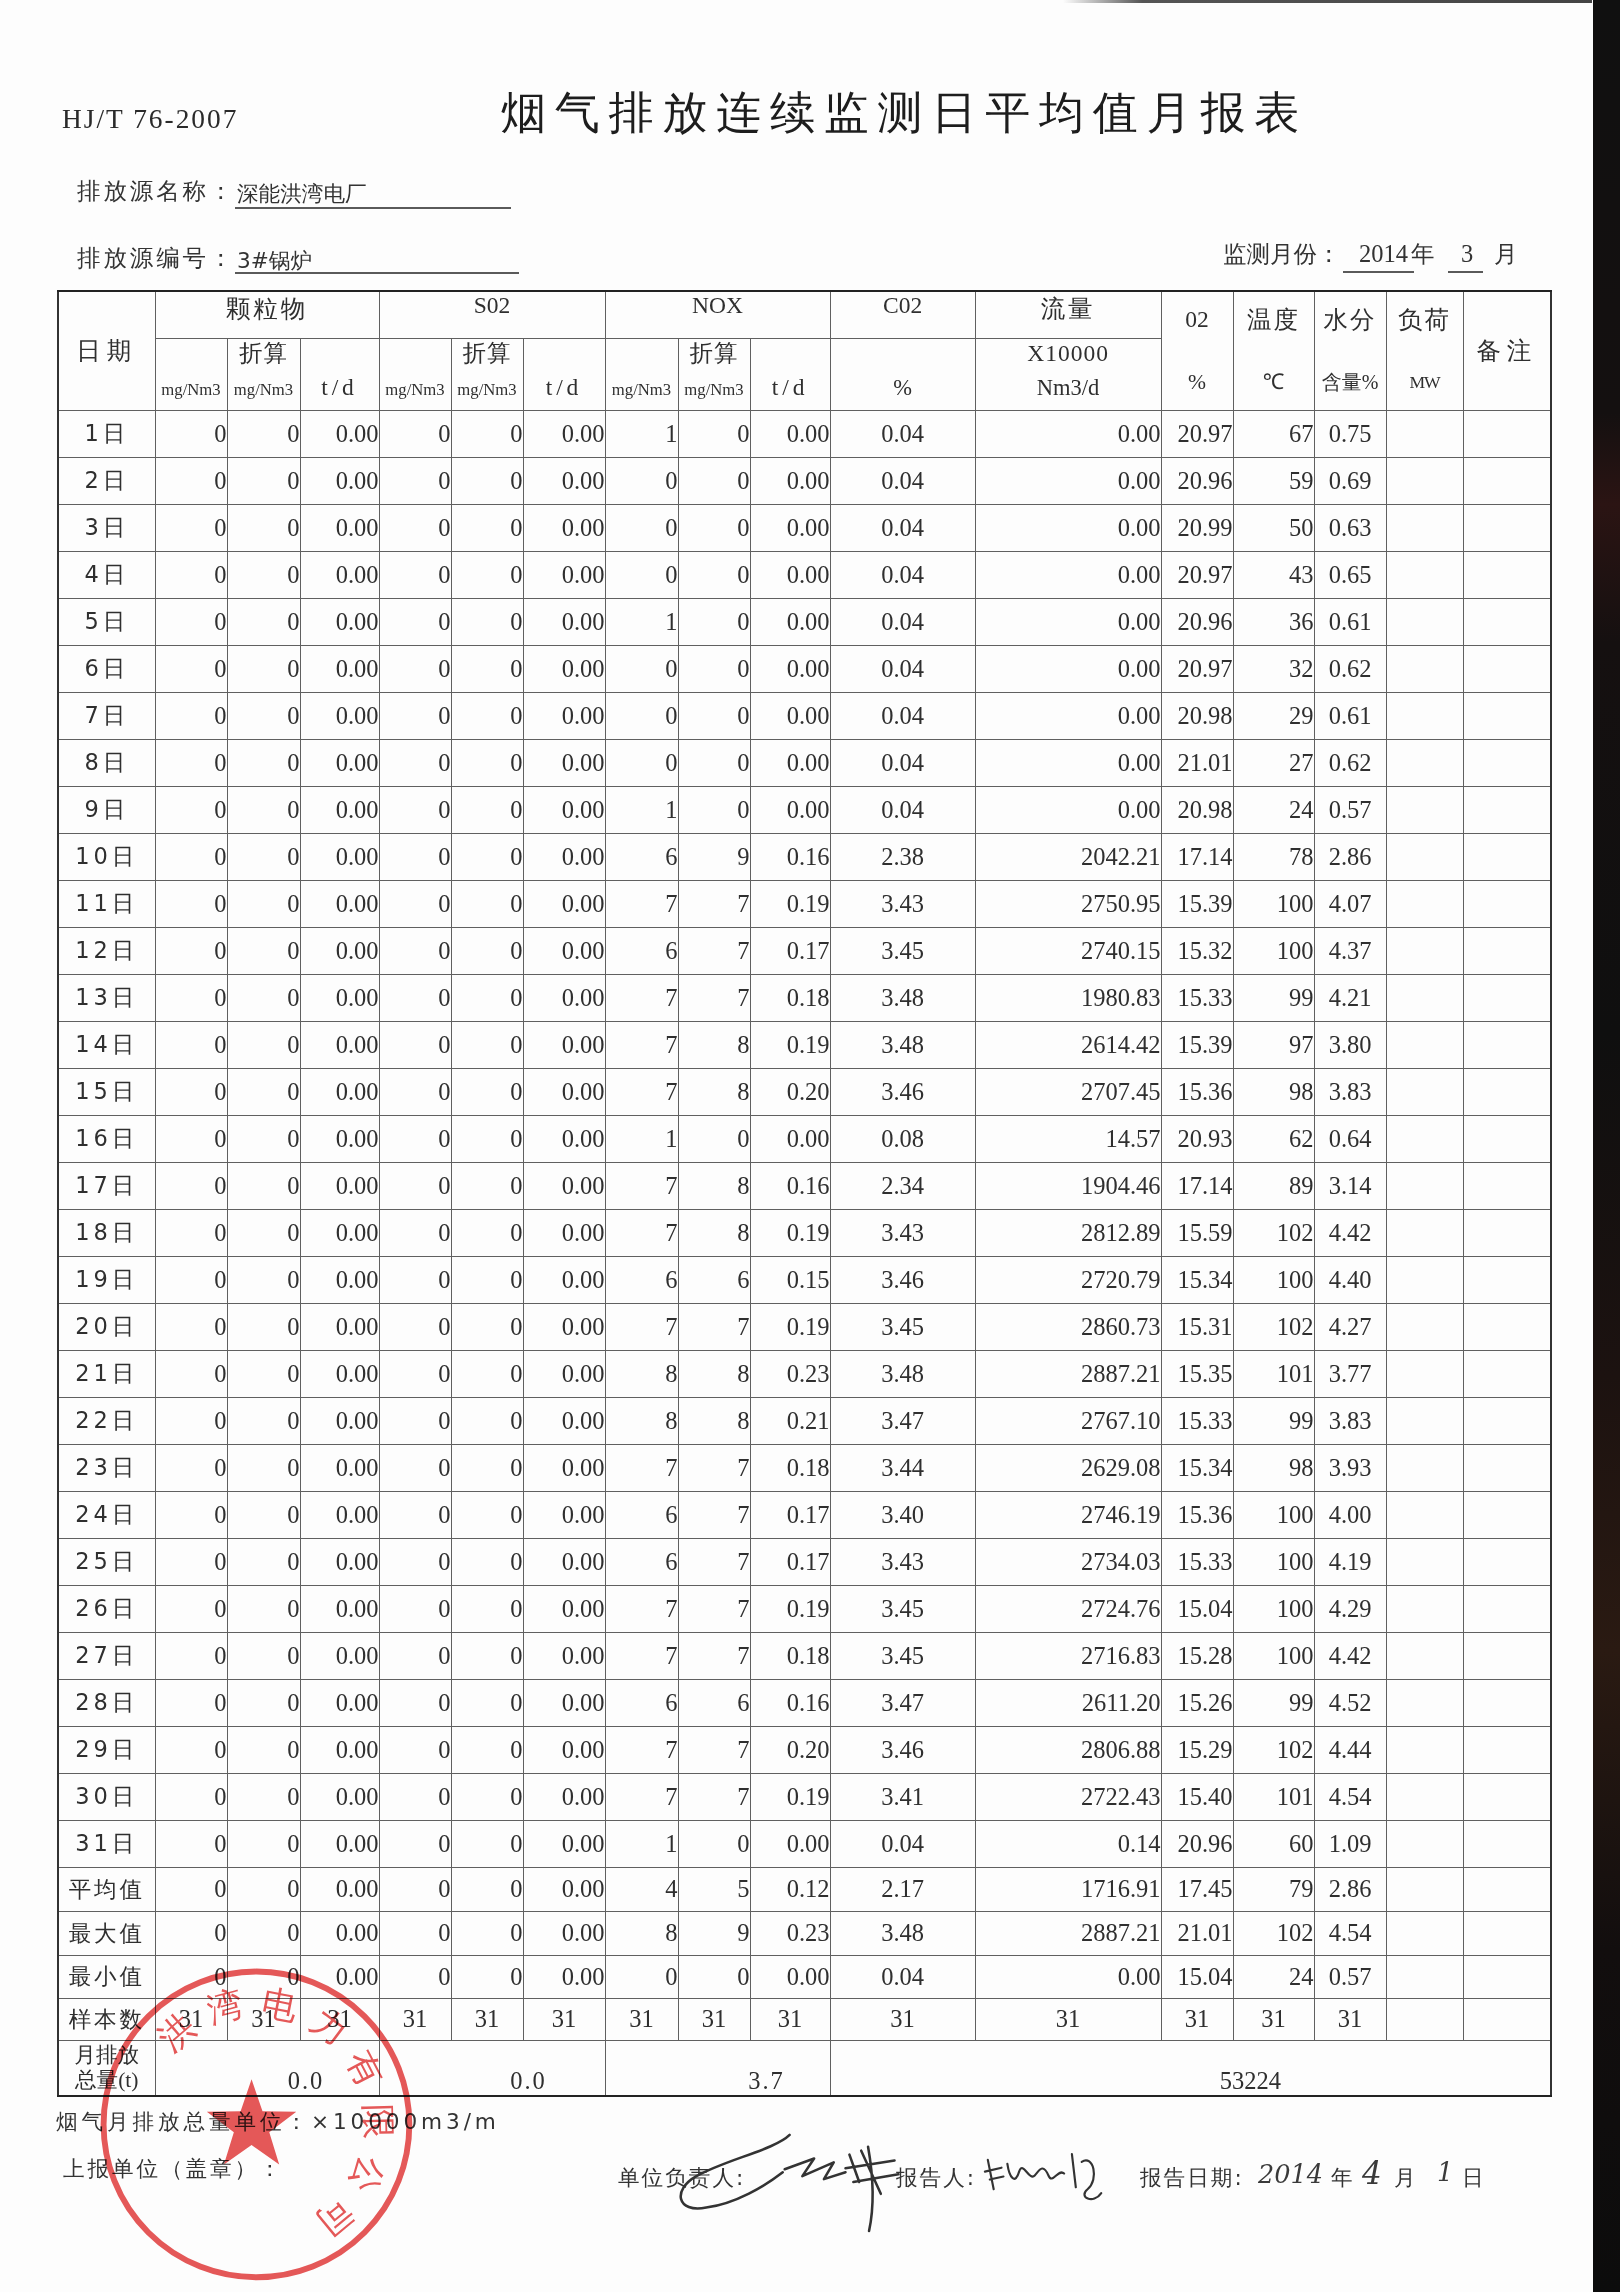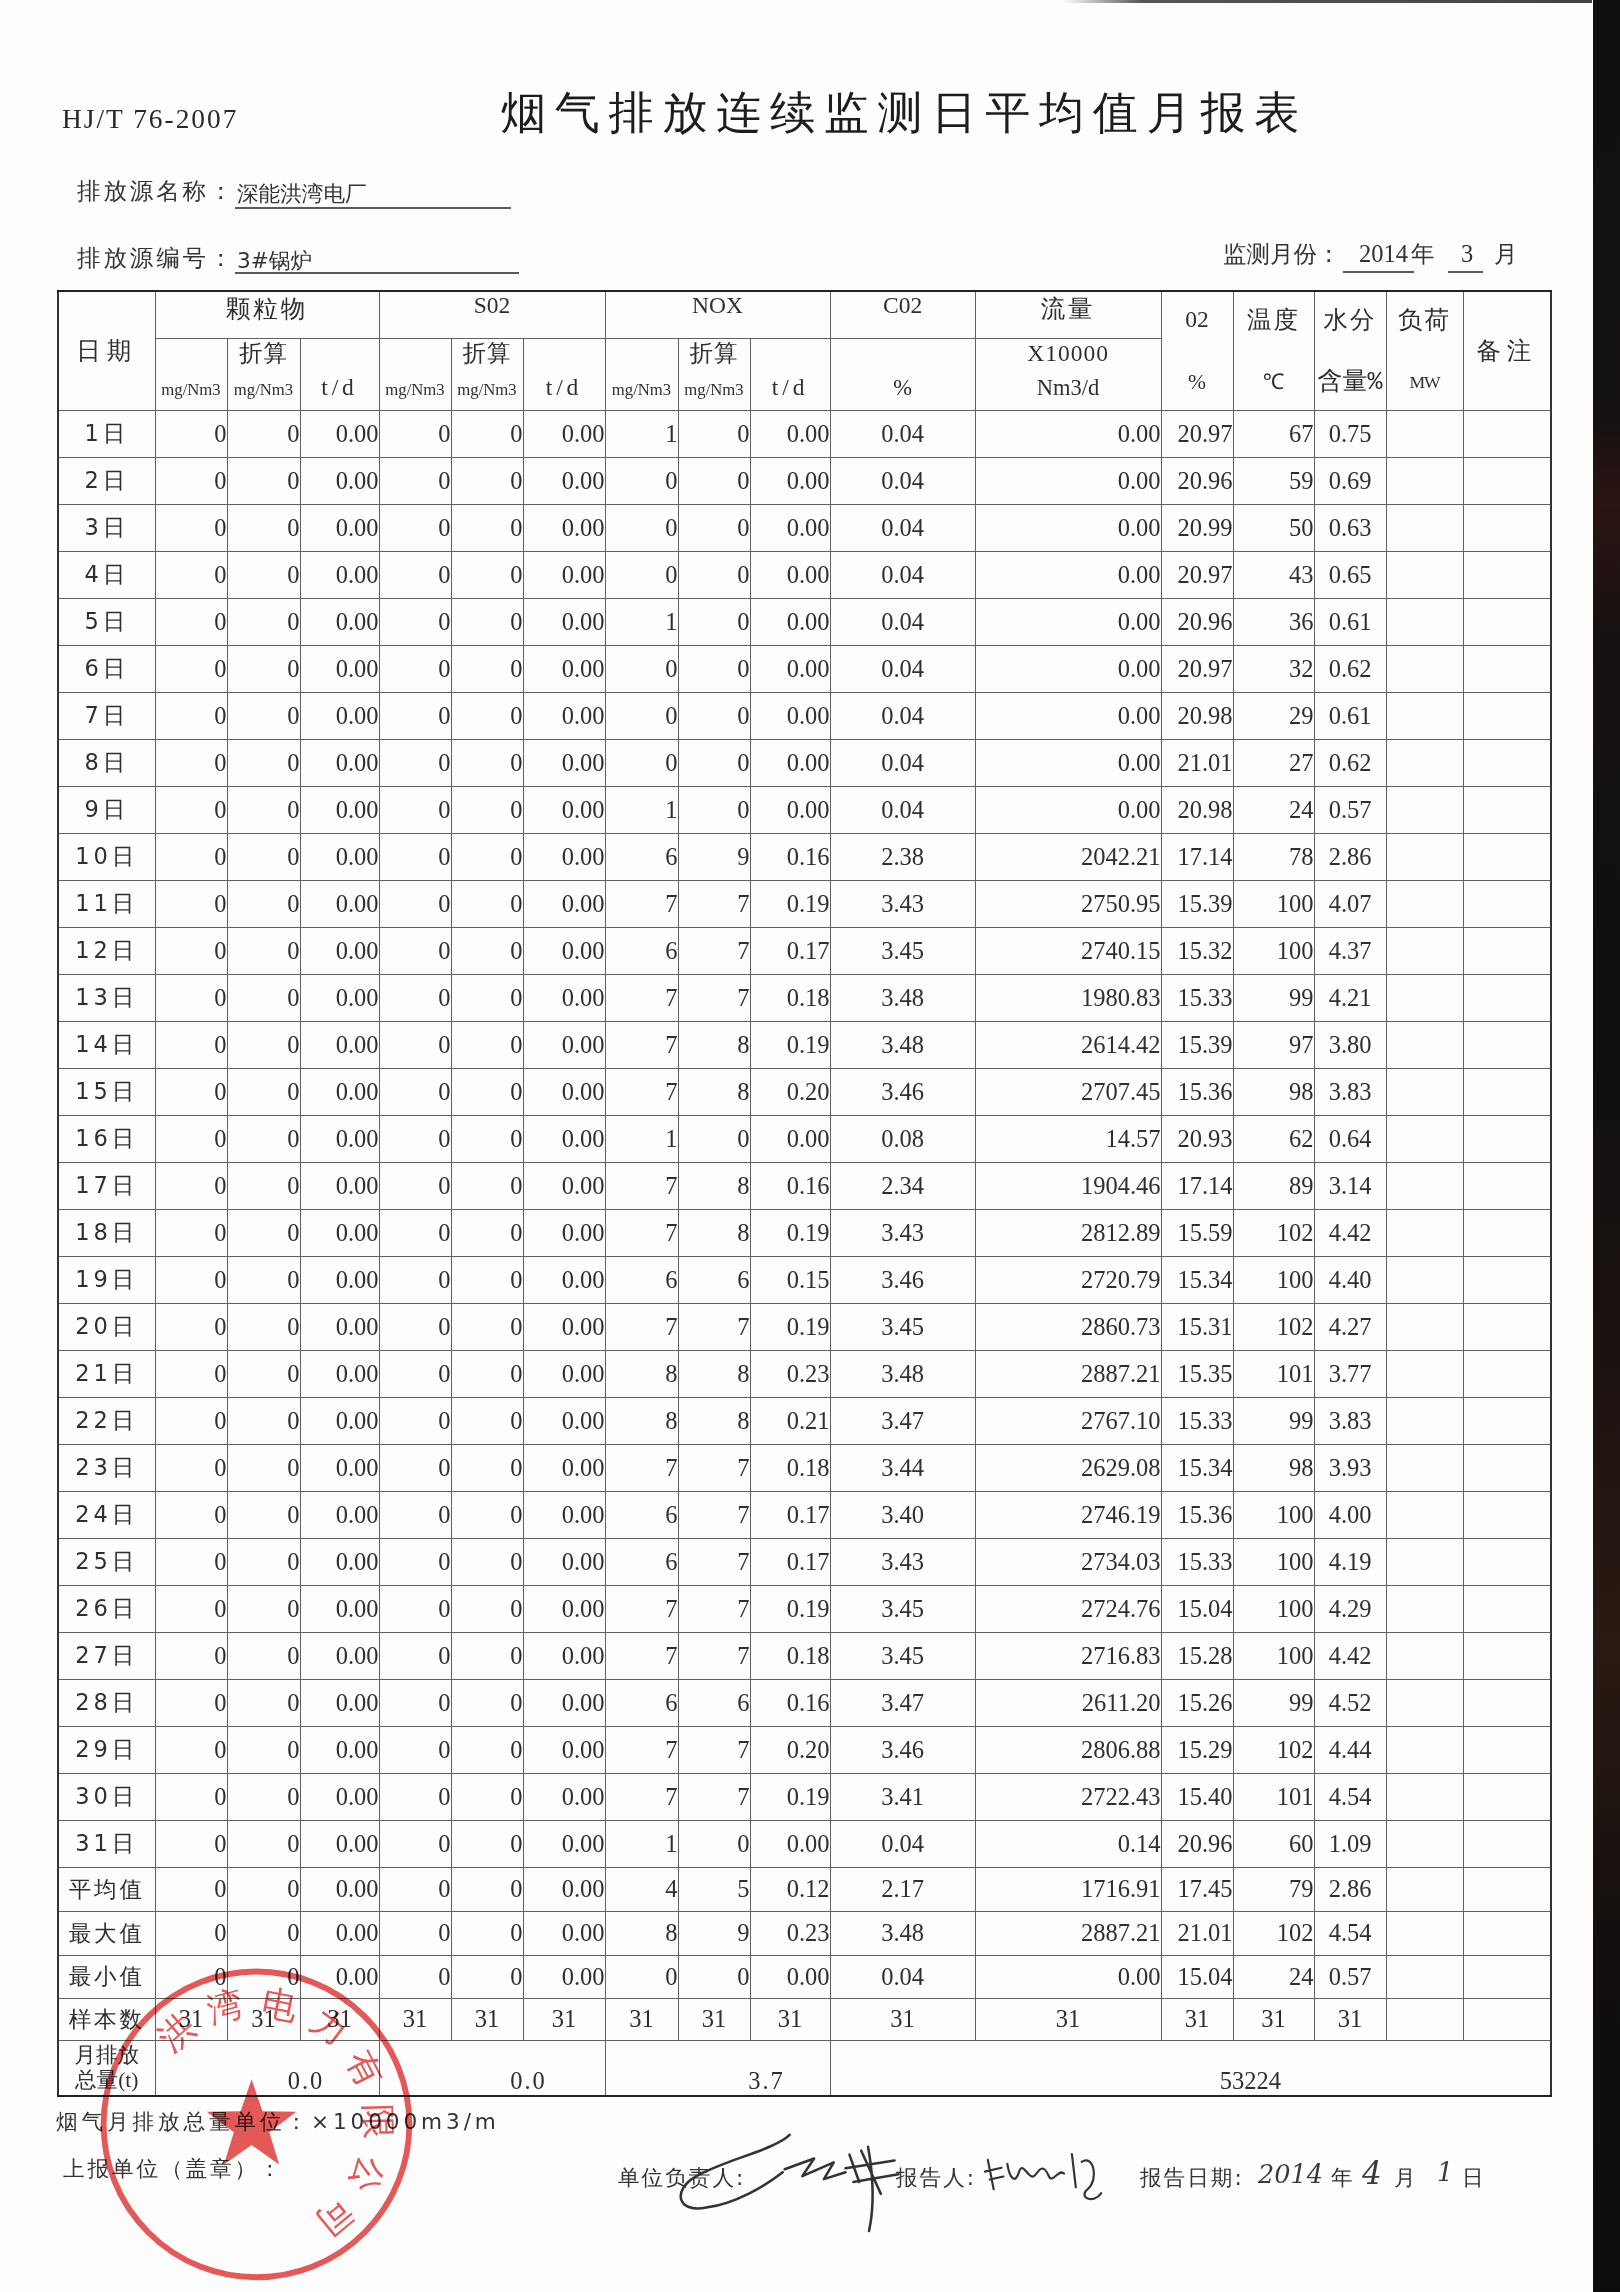--- a/index.html
+++ b/index.html
@@ -129,21 +129,21 @@
       </th>
       <th rowspan="2" class="two">
         <div class="two-in">
             <span class="t">温度</span>
             <span class="b">℃</span>
           </div>
       </th>
       <th rowspan="2" class="two">
         <div class="two-in">
             <span class="t">水分</span>
-            <span class="b" style="font-family:Liberation Mono, monospace;font-size:25px;">含量%</span>
+            <span class="b" style="font-family:Liberation Serif, serif;font-size:20px;">含量%</span>
           </div>
       </th>
       <th rowspan="2" class="two">
         <div class="two-in">
             <span class="t">负荷</span>
             <span class="b mw">MW</span>
           </div>
       </th>
       <th rowspan="2" class="remark">备注</th>
     </tr>

